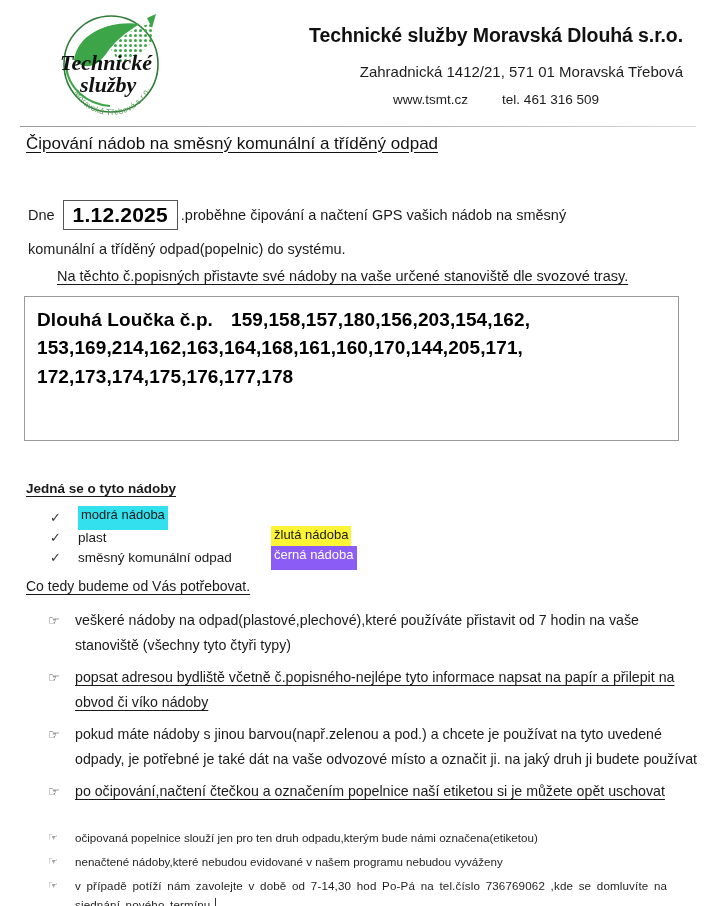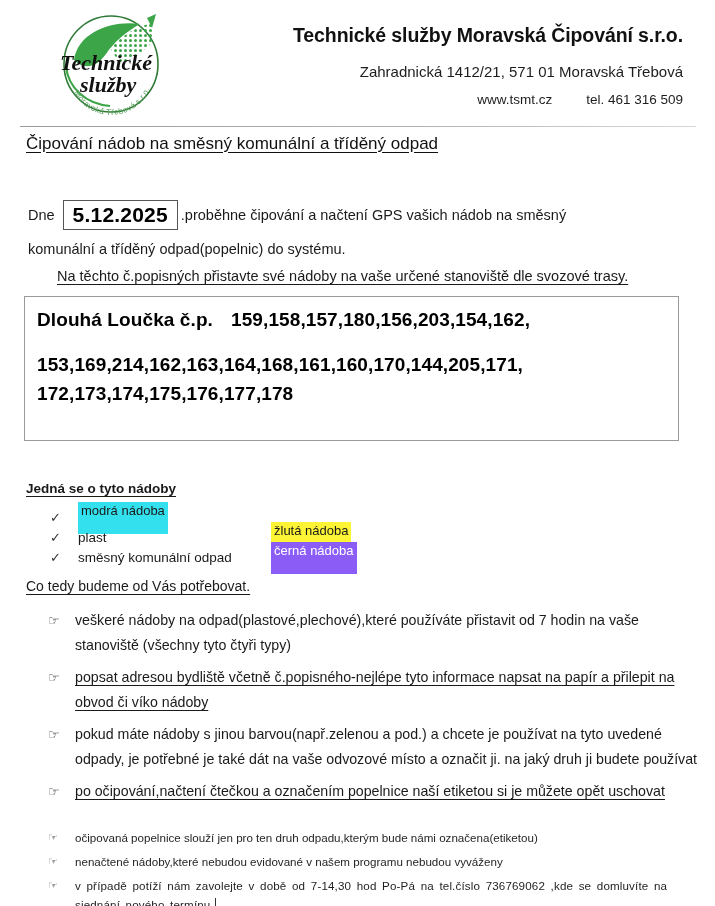--- a/index.html
+++ b/index.html
@@ -48,20 +48,21 @@
     font-size: 15px;
     margin-top: 16px;
     color: #1d1d1d;
     white-space: nowrap;
   }
   .company-contact {
     font-size: 13.5px;
     margin-top: 12px;
     color: #1d1d1d;
     white-space: nowrap;
+    text-align: center;
   }
   .company-contact .web { margin-right: 34px; }
 
   .head-rule {
     position: absolute;
     left: 20px;
     top: 126px;
     width: 676px;
     height: 1px;
     background: linear-gradient(to right, #9a9a9a 0%, #b3b3b3 60%, #d8d8d8 100%);
@@ -141,21 +142,21 @@
     box-sizing: border-box;
     padding: 12px 10px 0 12px;
   }
   .numbers-line {
     font-size: 19px;
     font-weight: bold;
     letter-spacing: 0.1px;
     color: #000;
     white-space: nowrap;
   }
-  .numbers-line.l1 { margin-bottom: 23px; }
+  .numbers-line.l1 { margin-bottom: 6px; }
   .numbers-line.l2 { margin-bottom: 7px; }
   .nb-place { margin-right: 18px; }
 
   
   .subhead-jedna {
     position: absolute;
     left: 26px;
     top: 481px;
     font-size: 13.5px;
     font-weight: bold;
@@ -182,21 +183,21 @@
     color: #333;
     flex: 0 0 28px;
   }
   .bin-name {
     flex: 0 0 193px;
     font-size: 13.5px;
     color: #1a1a1a;
   }
   .bin-color {
     font-size: 13px;
-    padding: 1px 3px 16px 3px;
+    padding: 1px 3px 8px 3px;
     white-space: nowrap;
   }
   .bin-color.cyan  { background: #33e0ee; color: #1a1a1a; }
   .bin-color.yellow{ background: #fcf434; color: #1a1a1a; }
   .bin-color.black { background: #8b5cf6; color: #ffffff; }
 
   
   .subhead-cotedy {
     position: absolute;
     left: 26px;
@@ -294,36 +295,36 @@
       <text font-family="'Liberation Sans',sans-serif" font-size="8" fill="#4f9a54" letter-spacing="0.4">
         <textPath href="#arcpath" startOffset="10%">Moravská Třebová s.r.o.</textPath>
       </text>
 
       <text x="12" y="62" font-family="'Liberation Serif',serif" font-size="22" font-weight="bold" font-style="italic" fill="#111">Technické</text>
       <text x="32" y="84" font-family="'Liberation Serif',serif" font-size="22" font-weight="bold" font-style="italic" fill="#111">služby</text>
     </svg>
   </div>
 
   <div class="company-block">
-    <div class="company-name">Technické služby Moravská Čipování s.r.o.</div>
+    <div class="company-name">Technické služby Moravská Dlouhá s.r.o.</div>
     <div class="company-address">Zahradnická 1412/21, 571 01 Moravská Třebová</div>
     <div class="company-contact">
       <span class="web">www.tsmt.cz</span><span>tel. 461 316 509</span>
     </div>
   </div>
 
   <div class="head-rule"></div>
 </div>
 
 <div class="content">
 
   <div class="doc-title">Čipování nádob na směsný komunální a tříděný odpad</div>
 
   <div class="para-dne">
-    <span class="dne-label">Dne</span><span class="date-box">5.12.2025</span><span class="dne-rest">.proběhne čipování a načtení GPS vašich nádob na směsný</span>
+    <span class="dne-label">Dne</span><span class="date-box">1.12.2025</span><span class="dne-rest">.proběhne čipování a načtení GPS vašich nádob na směsný</span>
   </div>
 
   <div class="para-dne2">komunální a tříděný odpad(popelnic) do systému.</div>
 
   <div class="subhead-popisnych">Na těchto č.popisných přistavte své nádoby na vaše určené stanoviště dle svozové trasy.</div>
 
   <div class="numbers-box">
     <div class="numbers-line l1">
       <span class="nb-place">Dlouhá Loučka č.p.</span><span>159,158,157,180,156,203,154,162,</span>
     </div>

